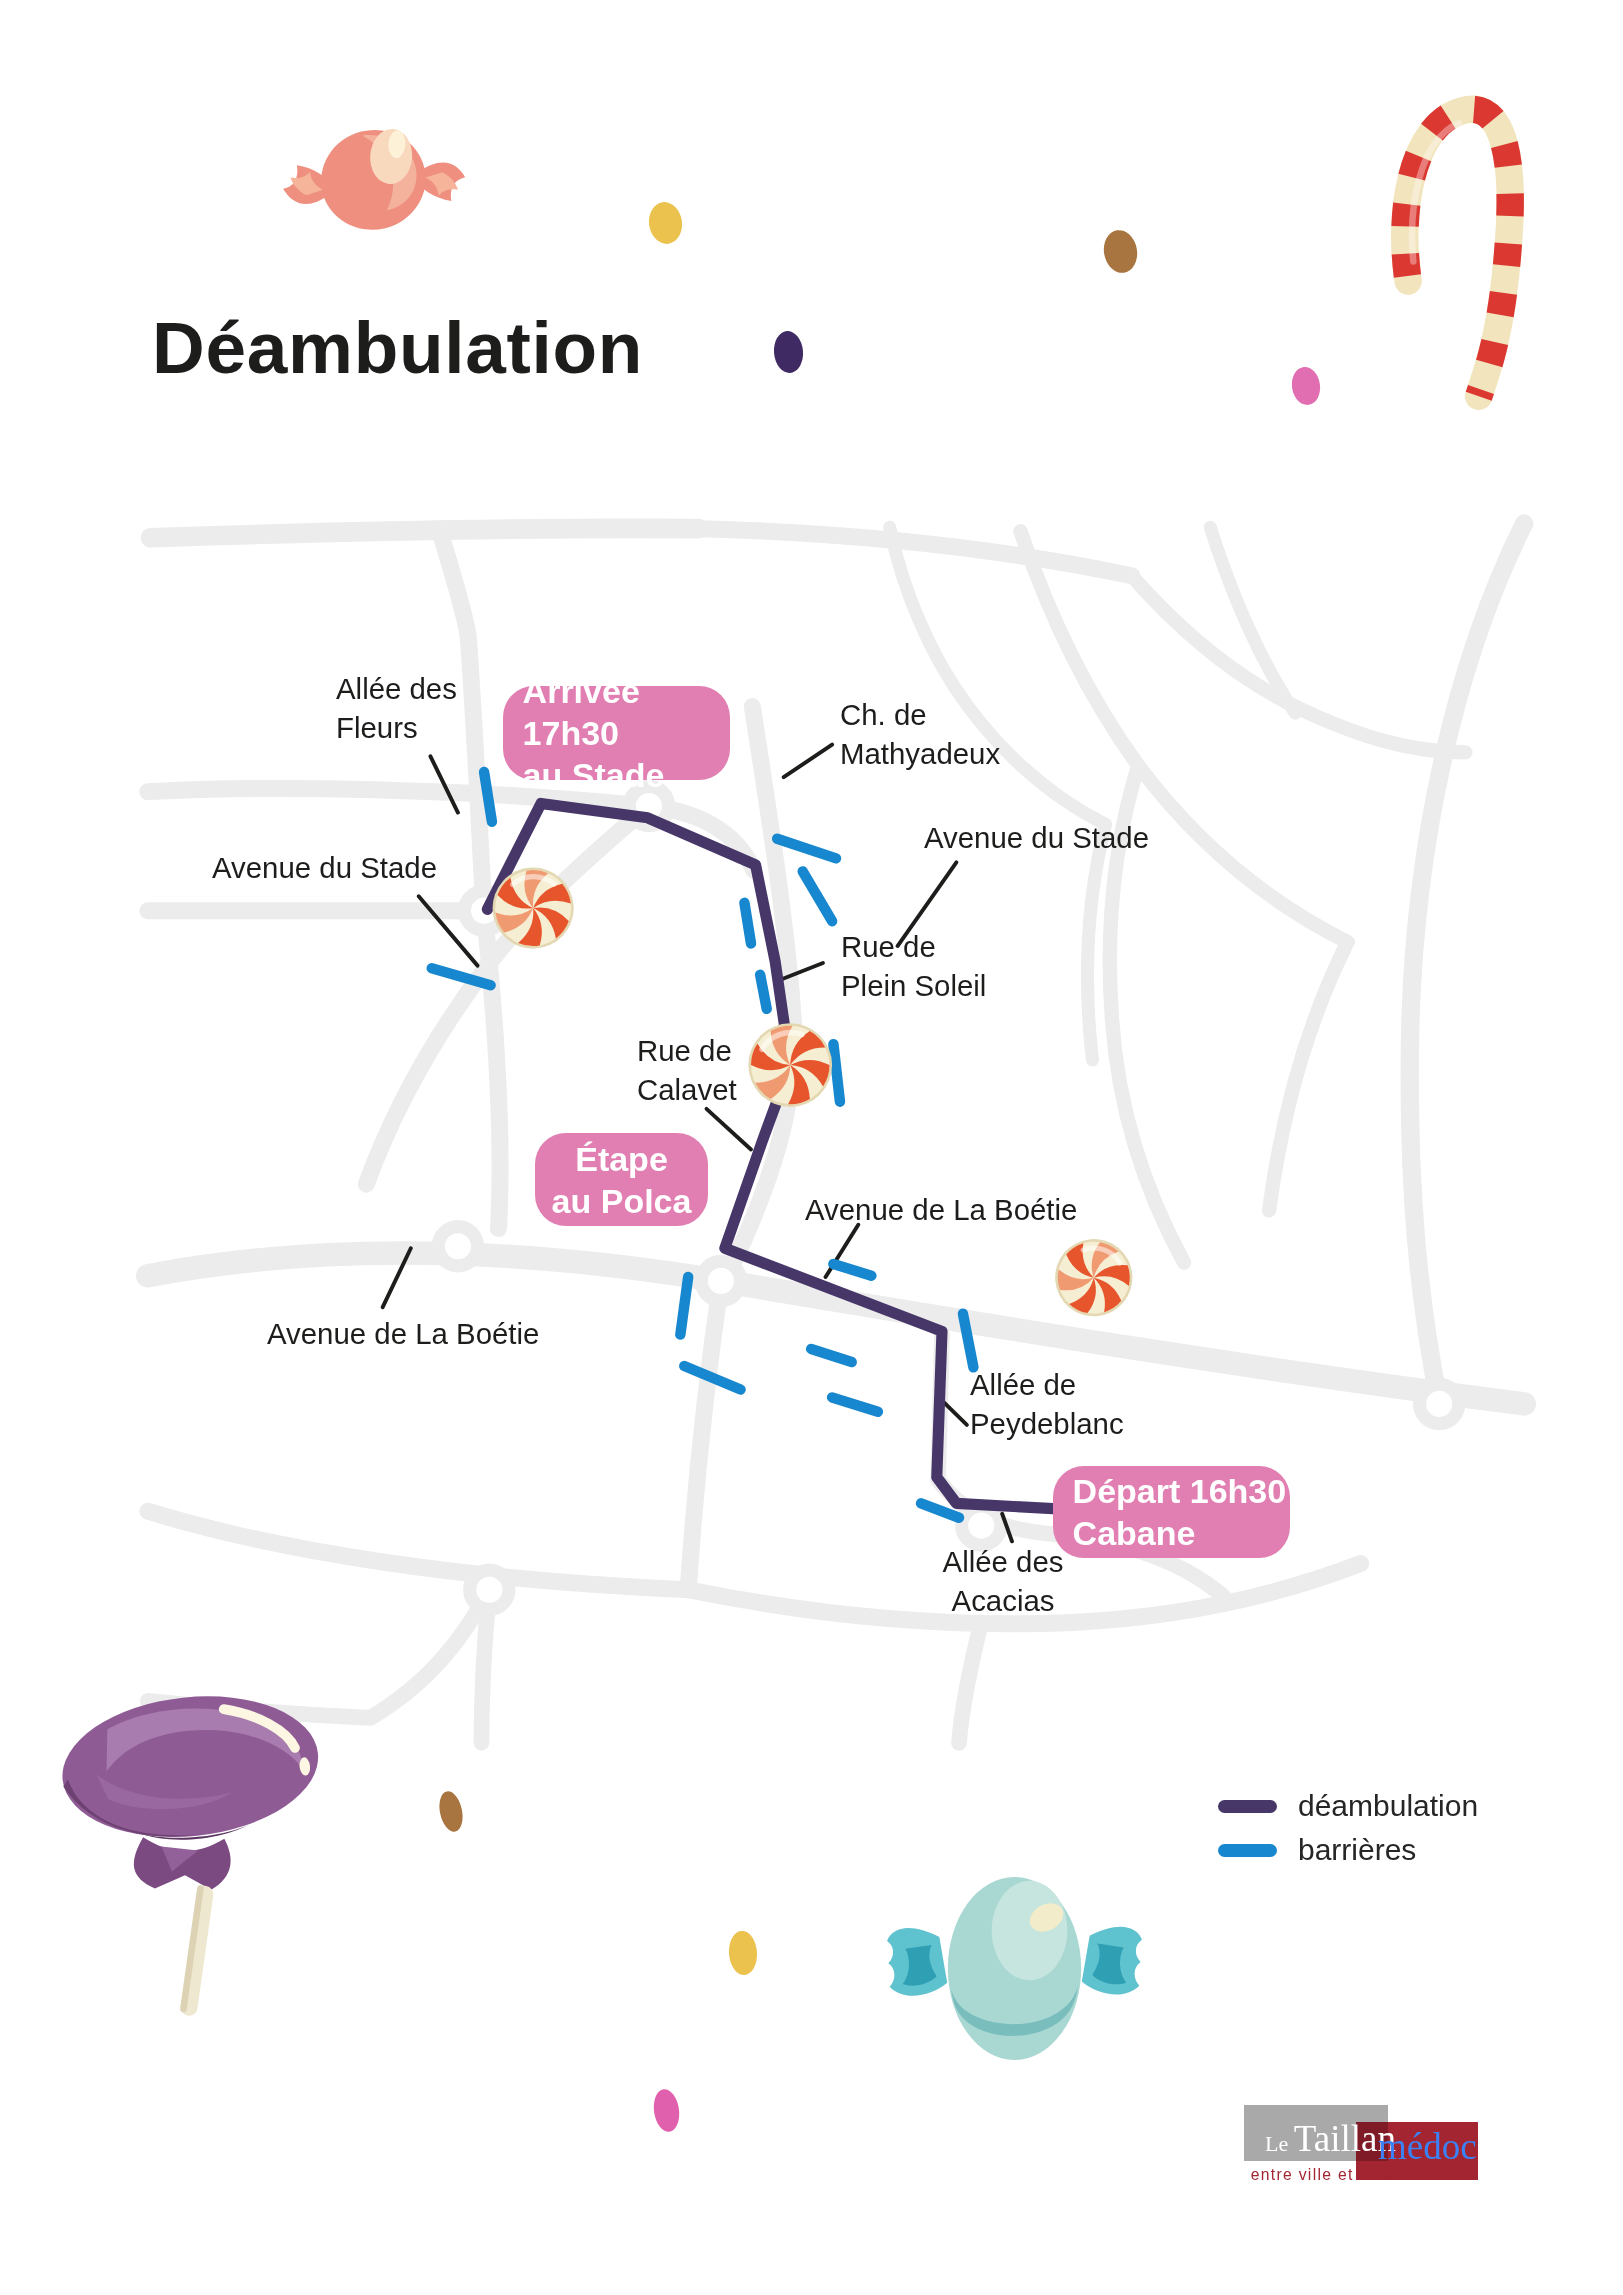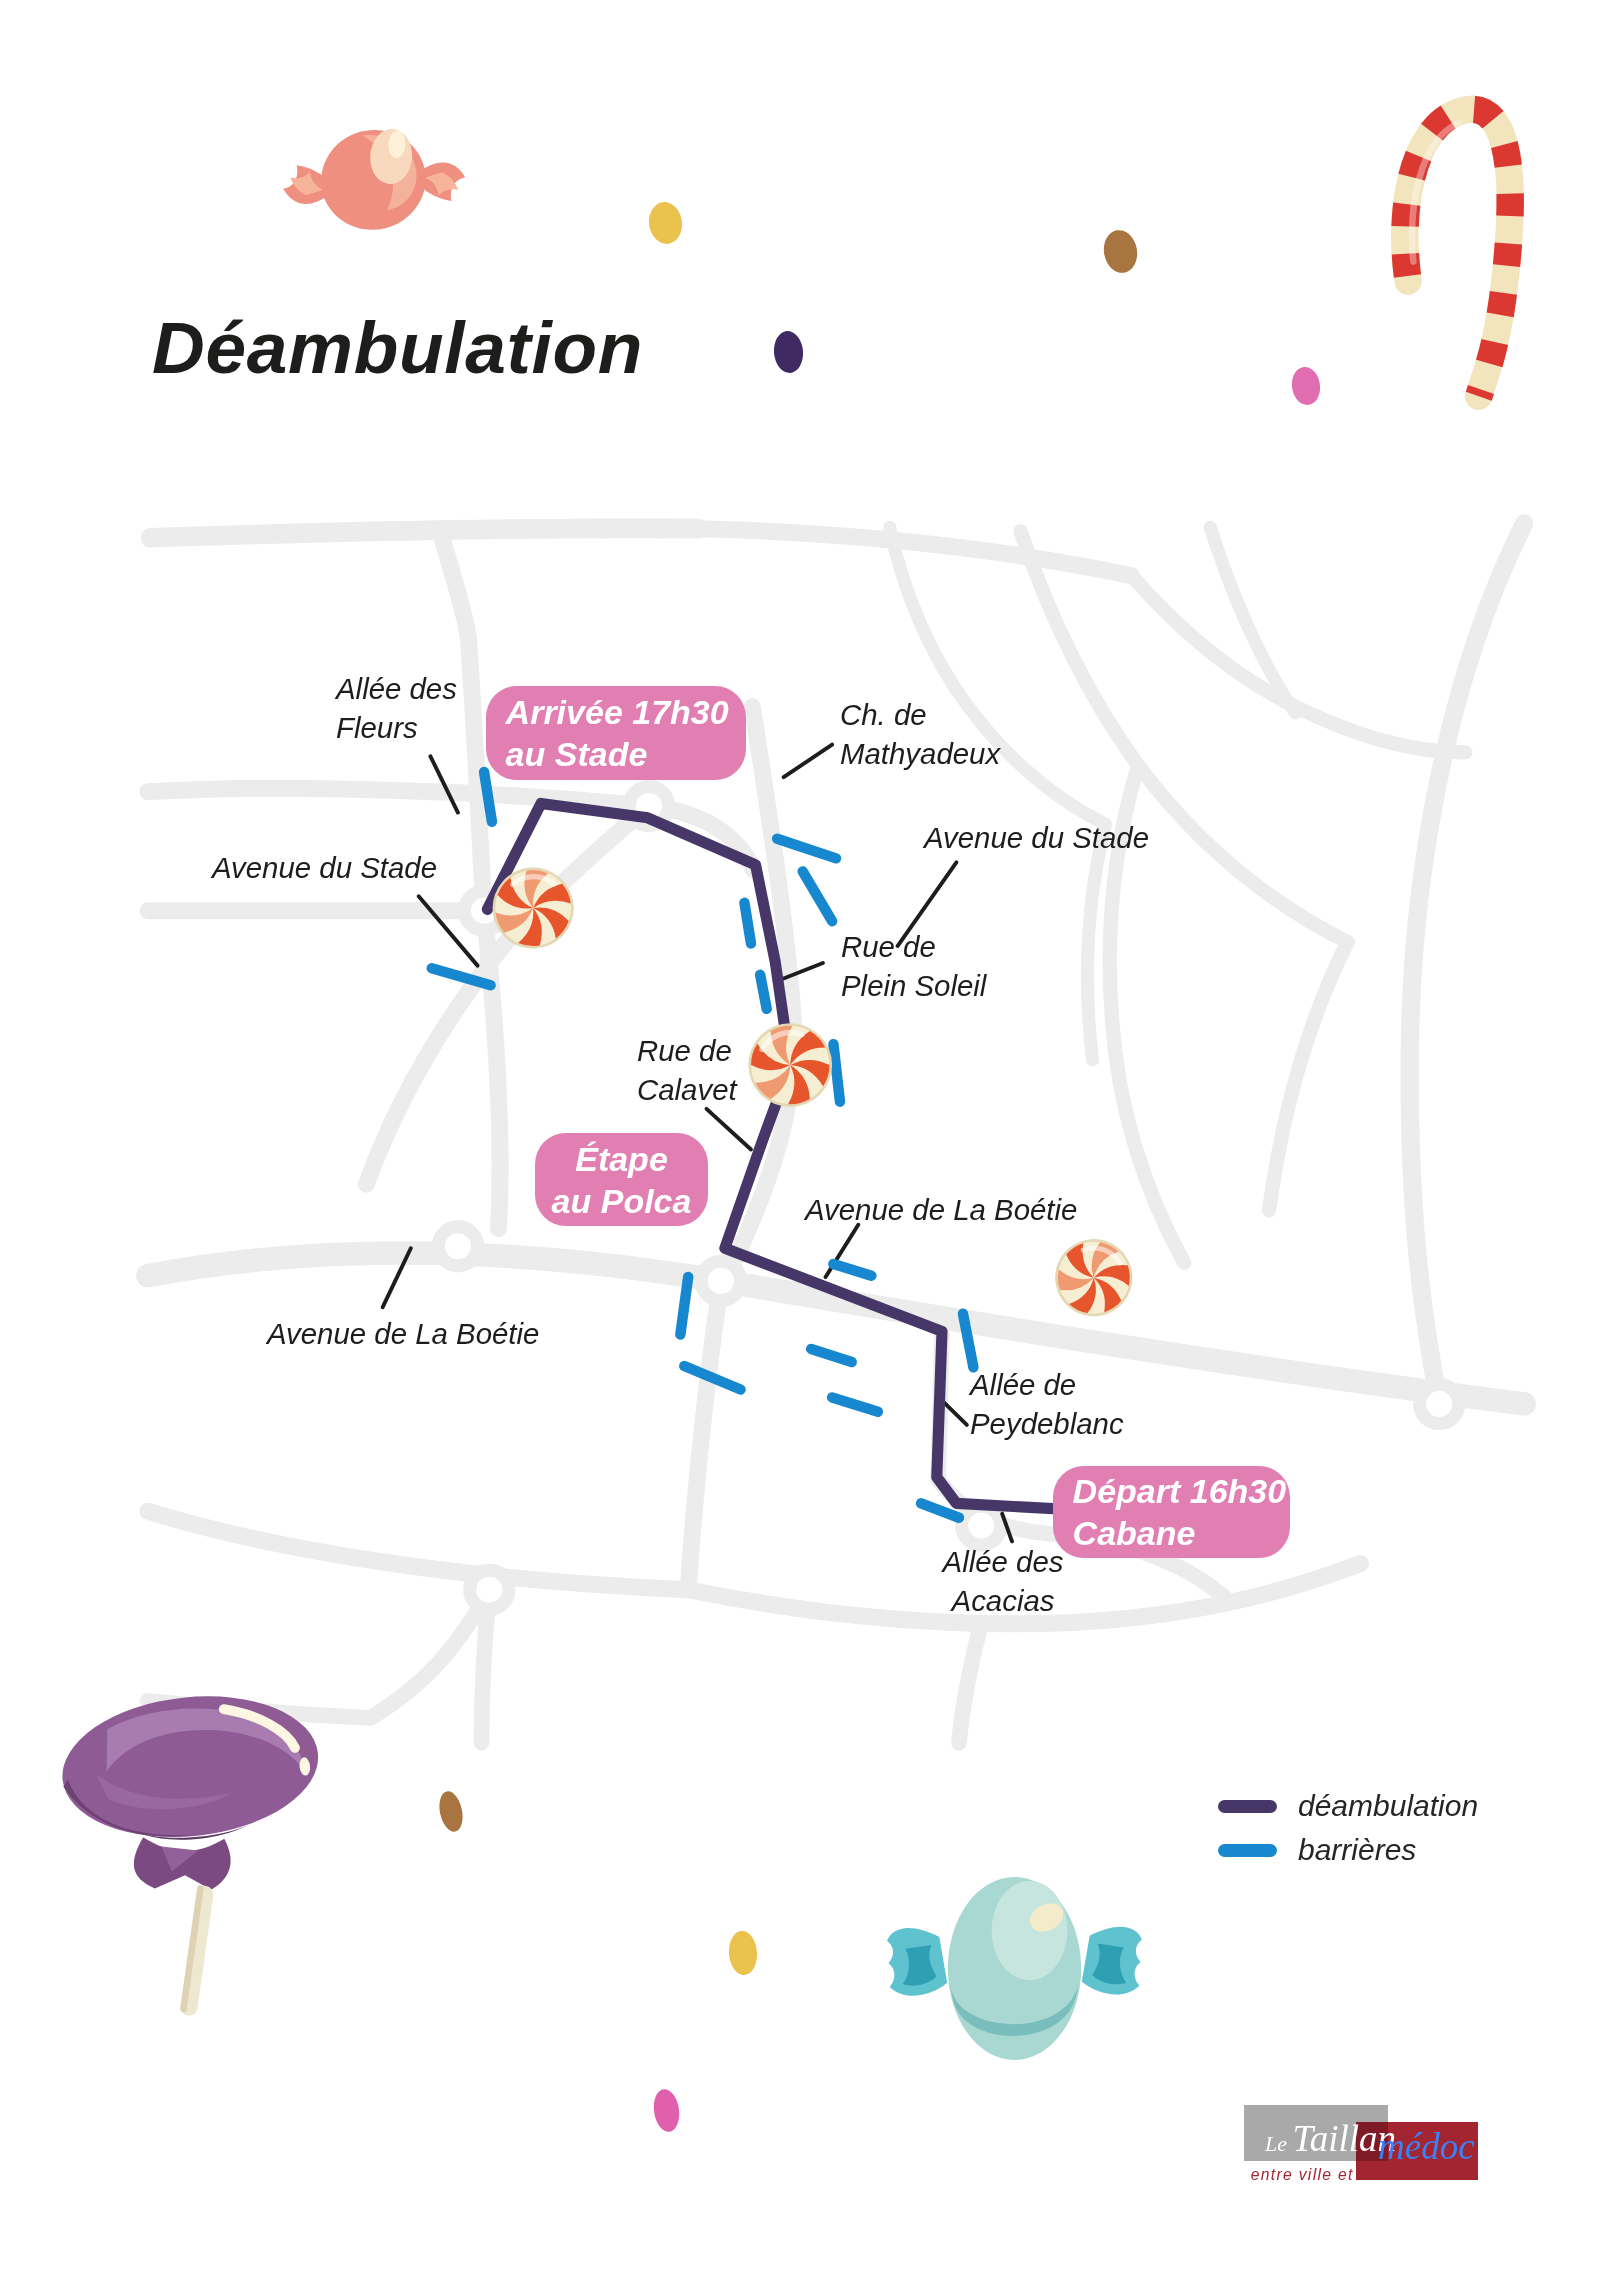--- a/index.html
+++ b/index.html
@@ -1,17 +1,17 @@
 <!DOCTYPE html>
 <html style="--route: #473769; --barrier: #1787cf; --stop-bg: #e27fb2; --stop-text: #ffffff; --logo-gray: #a9a9a9; --logo-red: #a32531; --logo-overlap: #7e1b26;font-size:10.5px"><head>
 <meta charset="utf-8">
 <style>
   html,body{margin:0;padding:0;background:#fff;}
   .page{position:relative;width:1623px;height:2295px;background:#fff;overflow:hidden;
-        font-family:"Liberation Sans",sans-serif;font-style:italic;}
+        font-family:"Liberation Sans",sans-serif;}
   .page-title{position:absolute;left:152px;top:306px;font-size:73px;font-weight:700;
               color:#1d1d1b;letter-spacing:0.7px;margin:0;}
   #map-svg{position:absolute;left:0;top:0;width:1623px;height:2295px;}
   .deco{position:absolute;}
   .dot{position:absolute;border-radius:50%;}
   .map-label{position:absolute;color:#1d1d1b;font-size:29.4px;line-height:39px;white-space:pre-line;}
   .map-label.center{transform:translateX(-50%);text-align:center;}
   .stop{position:absolute;background:var(--stop-bg);color:var(--stop-text);border-radius:31px;
         font-size:34px;font-weight:700;line-height:42px;white-space:pre-line;
         display:flex;flex-direction:column;justify-content:center;box-sizing:border-box;}
@@ -241,21 +241,21 @@
     <div class="map-label" style="left: 841px; top: 927px;">Rue de
 Plein Soleil</div>
     <div class="map-label" style="left: 637px; top: 1031px;">Rue de
 Calavet</div>
     <div class="map-label" style="left: 267px; top: 1314px;">Avenue de La Boétie</div>
     <div class="map-label" style="left: 805px; top: 1190px;">Avenue de La Boétie</div>
     <div class="map-label" style="left: 970px; top: 1365px;">Allée de
 Peydeblanc</div>
     <div class="map-label center" style="left: 1003px; top: 1542px;">Allée des
 Acacias</div>
-    <div class="stop left" style="left: 486px; top: 686px; width: 260px; height: 94px;">Arrivée 17h30
+    <div class="stop left" style="left: 503px; top: 686px; width: 227px; height: 94px;">Arrivée 17h30
 au Stade</div>
     <div class="stop center" style="left: 535px; top: 1133px; width: 173px; height: 93px;">Étape
 au Polca</div>
     <div class="stop left" style="left: 1053px; top: 1466px; width: 237px; height: 92px;">Départ 16h30
 Cabane</div>
     <div class="dot" style="left: 649px; top: 202px; width: 33px; height: 42px; background: rgb(236, 194, 79); transform: rotate(-8deg);"></div>
     <div class="dot" style="left: 774px; top: 331px; width: 29px; height: 42px; background: rgb(63, 42, 99); transform: rotate(-5deg);"></div>
     <div class="dot" style="left: 1104px; top: 230px; width: 33px; height: 43px; background: rgb(168, 116, 63); transform: rotate(-10deg);"></div>
     <div class="dot" style="left: 1292px; top: 367px; width: 27.5px; height: 38px; background: rgb(224, 110, 176); transform: rotate(-8deg);"></div>
     <div class="dot" style="left: 440px; top: 1791px; width: 22px; height: 41px; background: rgb(168, 116, 63); transform: rotate(-12deg);"></div>

